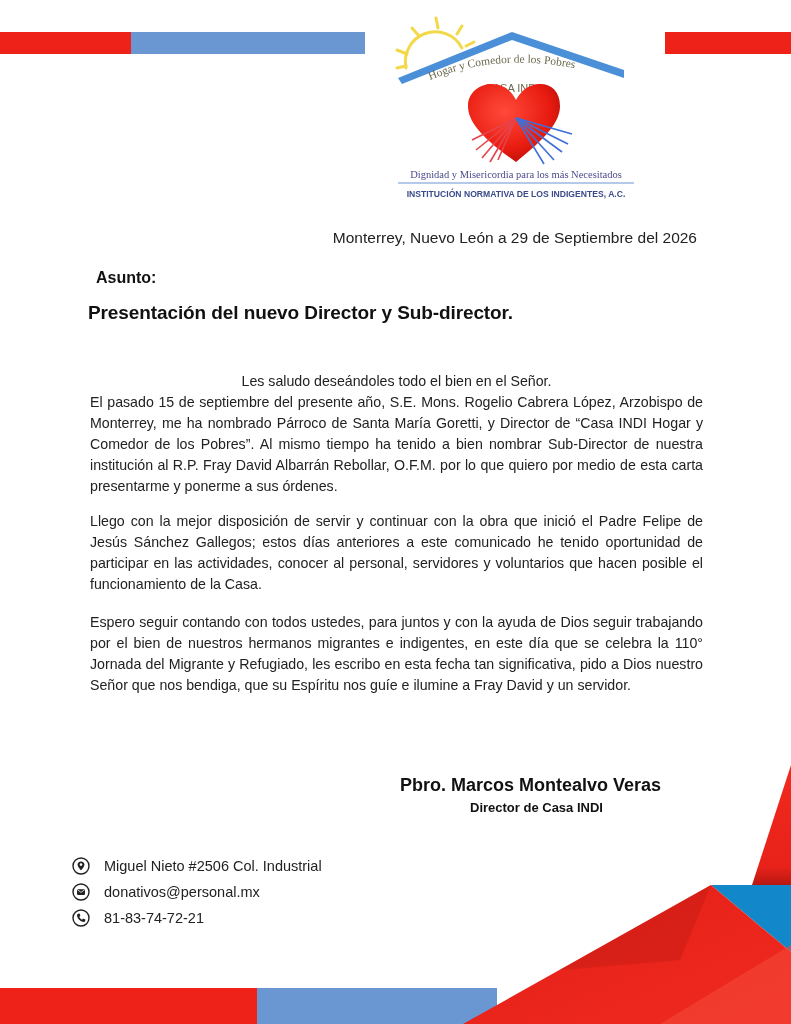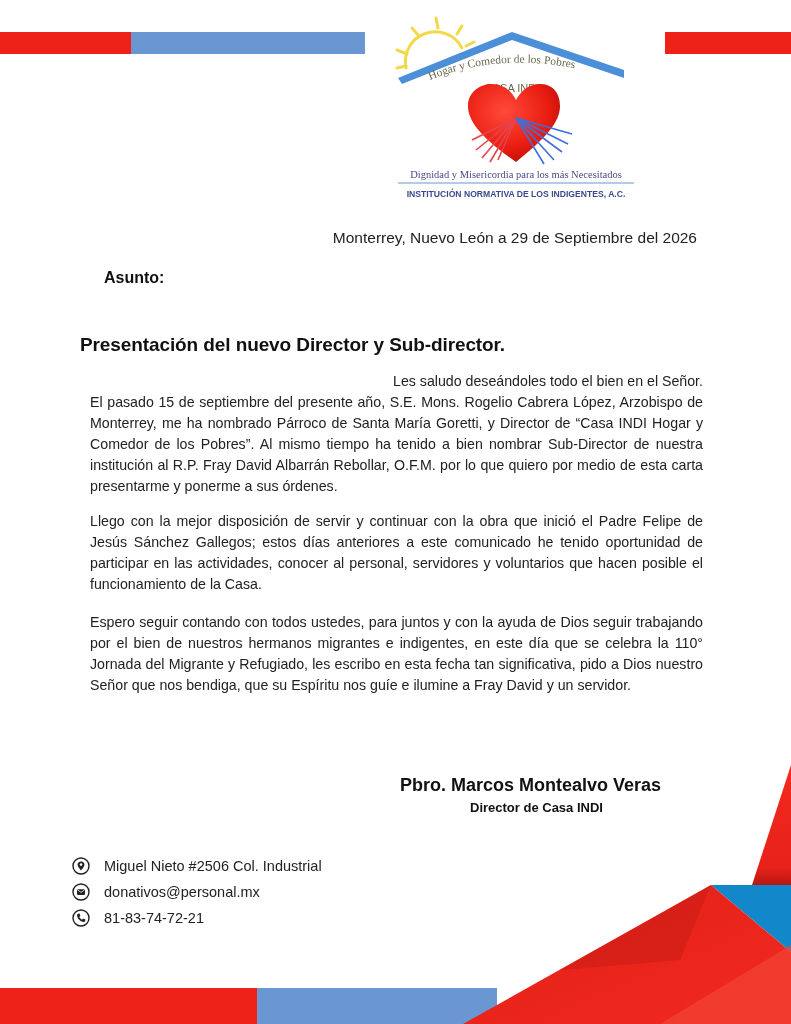--- a/index.html
+++ b/index.html
@@ -6,22 +6,22 @@
     body {
       width: 791px; height: 1024px; position: relative; overflow: hidden;
       background: #ffffff;
       font-family: "Liberation Sans", "DejaVu Sans", sans-serif;
       color: #1a1a1a;
     }
     .abs { position: absolute; }
     .bar { position: absolute; }
     .logo { position: absolute; left: 392px; top: 10px; width: 260px; height: 200px; }
     .date { position: absolute; left: 300px; top: 229px; width: 397px; text-align: right; font-size: 15.5px; color: #222; }
-    .asunto-label { position: absolute; left: 104px; top: 269px; font-size: 16px; font-weight: bold; color: #111; }
-    .asunto-title { position: absolute; left: 80px; top: 302px; font-size: 19px; font-weight: bold; color: #111; letter-spacing: -0.1px; margin-top: 32px; }
+    .asunto-label { position: absolute; left: 96px; top: 269px; font-size: 16px; font-weight: bold; color: #111; }
+    .asunto-title { position: absolute; left: 88px; top: 302px; font-size: 19px; font-weight: bold; color: #111; letter-spacing: -0.1px; }
     .body-text { position: absolute; left: 90px; width: 613px; font-size: 14.2px; line-height: 21px; color: #222; text-align: justify; }
     .body-text p { margin: 0; }
     .sig-name { position: absolute; left: 400px; top: 775px; width: 290px; text-align: left; font-size: 18px; font-weight: bold; color: #111; }
     .sig-role { position: absolute; left: 470px; top: 800px; width: 160px; text-align: left; font-size: 13px; font-weight: bold; color: #111; }
     .contact { position: absolute; left: 72px; top: 853px; }
     .contact-row { display: flex; align-items: center; height: 26px; }
     .contact-icon { width: 18px; height: 18px; display: inline-flex; align-items: center; justify-content: center; margin-right: 14px; }
     .contact-text { font-size: 14.5px; color: #222; }
   </style>
 </head>
@@ -85,21 +85,21 @@
     <text x="124" y="187" text-anchor="middle" font-family="'Liberation Sans', sans-serif" font-size="8.6" font-weight="bold" fill="#3A4A8A">INSTITUCIÓN NORMATIVA DE LOS INDIGENTES, A.C.</text>
   </svg>
 </div>
 
 <div class="date">Monterrey, Nuevo León a 29 de Septiembre del 2026</div>
 
 <div class="asunto-label">Asunto:</div>
 <div class="asunto-title">Presentación del nuevo Director y Sub-director.</div>
 
 <div class="body-text" style="top:371px;">
-  <p style="text-align:right;">Les saludo deseándoles todo el bien en el Señor.</p>
+  <p style="text-align:center;">Les saludo deseándoles todo el bien en el Señor.</p>
   <p>El pasado 15 de septiembre del presente año, S.E. Mons. Rogelio Cabrera López, Arzobispo de Monterrey, me ha nombrado Párroco de Santa María Goretti, y Director de “Casa INDI Hogar y Comedor de los Pobres”. Al mismo tiempo ha tenido a bien nombrar Sub-Director de nuestra institución al R.P. Fray David Albarrán Rebollar, O.F.M. por lo que quiero por medio de esta carta presentarme y ponerme a sus órdenes.</p>
 </div>
 <div class="body-text" style="top:511px;">
   <p>Llego con la mejor disposición de servir y continuar con la obra que inició el Padre Felipe de Jesús Sánchez Gallegos; estos días anteriores a este comunicado he tenido oportunidad de participar en las actividades, conocer al personal, servidores y voluntarios que hacen posible el funcionamiento de la Casa.</p>
 </div>
 <div class="body-text" style="top:612px;">
   <p>Espero seguir contando con todos ustedes, para juntos y con la ayuda de Dios seguir trabajando por el bien de nuestros hermanos migrantes e indigentes, en este día que se celebra la 110° Jornada del Migrante y Refugiado, les escribo en esta fecha tan significativa, pido a Dios nuestro Señor que nos bendiga, que su Espíritu nos guíe e ilumine a Fray David y un servidor.</p>
 </div>
 
 <div class="sig-name">Pbro. Marcos Montealvo Veras</div>

